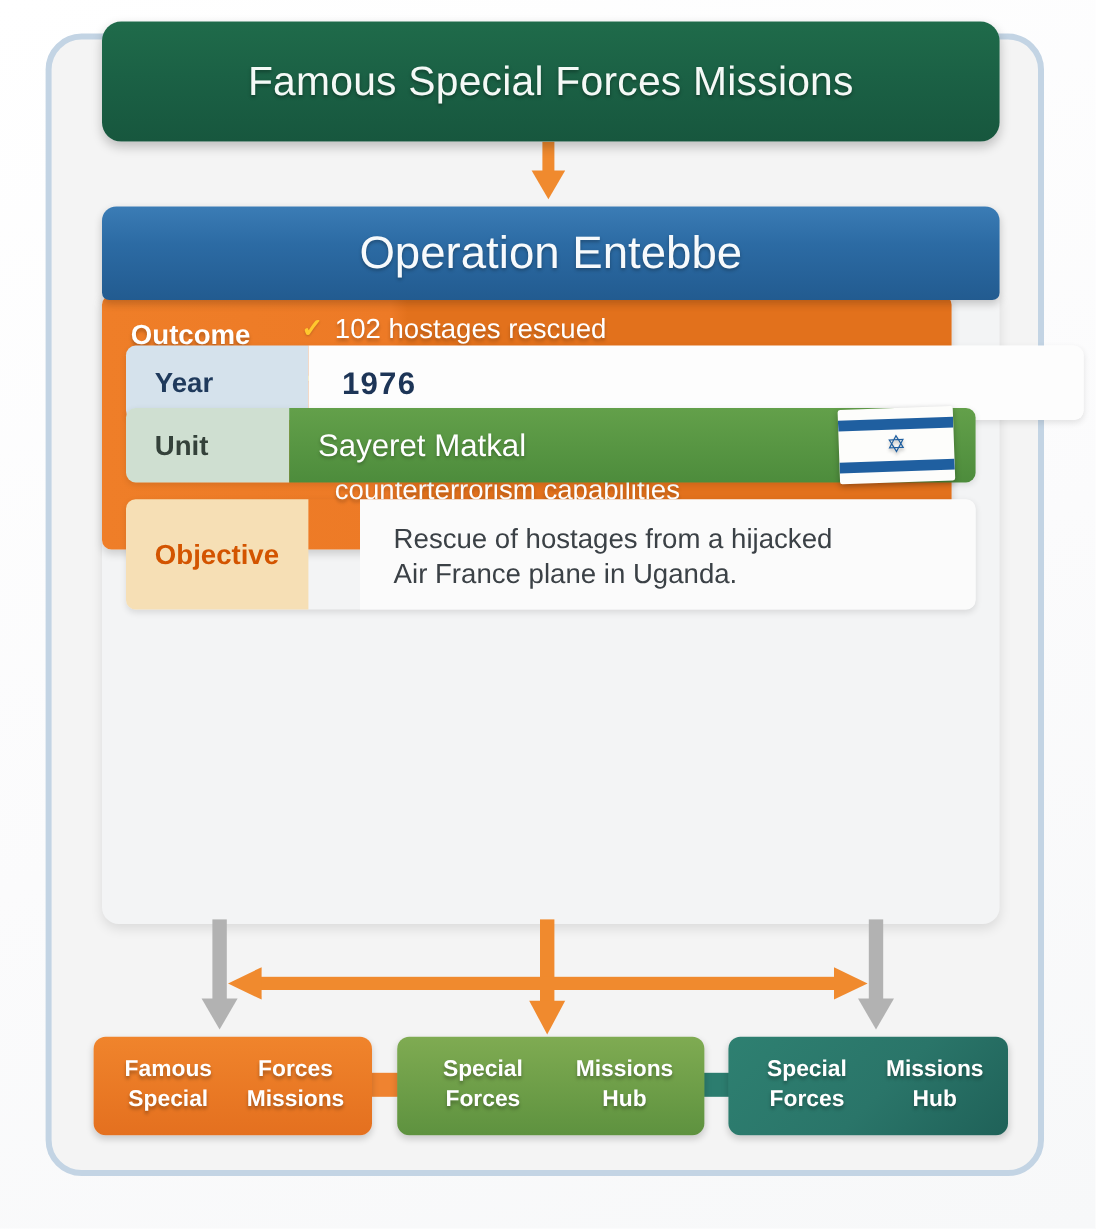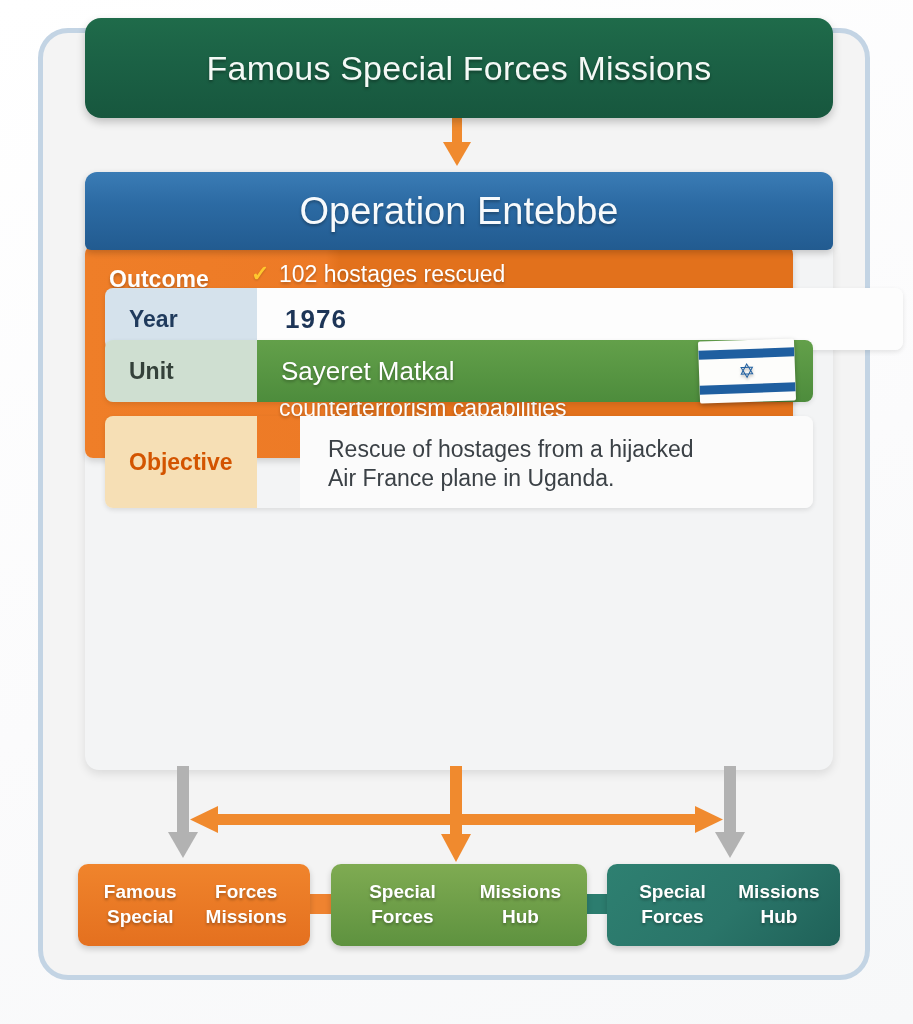--- a/index.html
+++ b/index.html
@@ -138,21 +138,21 @@
     letter-spacing: 1px;
   }
 
   
   .row-unit {
     left: 20px; top: 94px;
     width: 708px; height: 62px;
     box-shadow: 0 2px 5px rgba(0,0,0,0.10);
   }
   .row-unit .row-label {
-    width: 152px;
+    width: 136px;
     background: #cfdfd1;
     color: #34413a;
   }
   .row-unit .row-value {
     background: linear-gradient(180deg,#63a04a 0%,#4d8c3c 100%);
     color: #ffffff;
     font-weight: normal;
     text-shadow: 0 2px 3px rgba(0,0,0,0.28);
     position: relative;
     padding-left: 24px;

